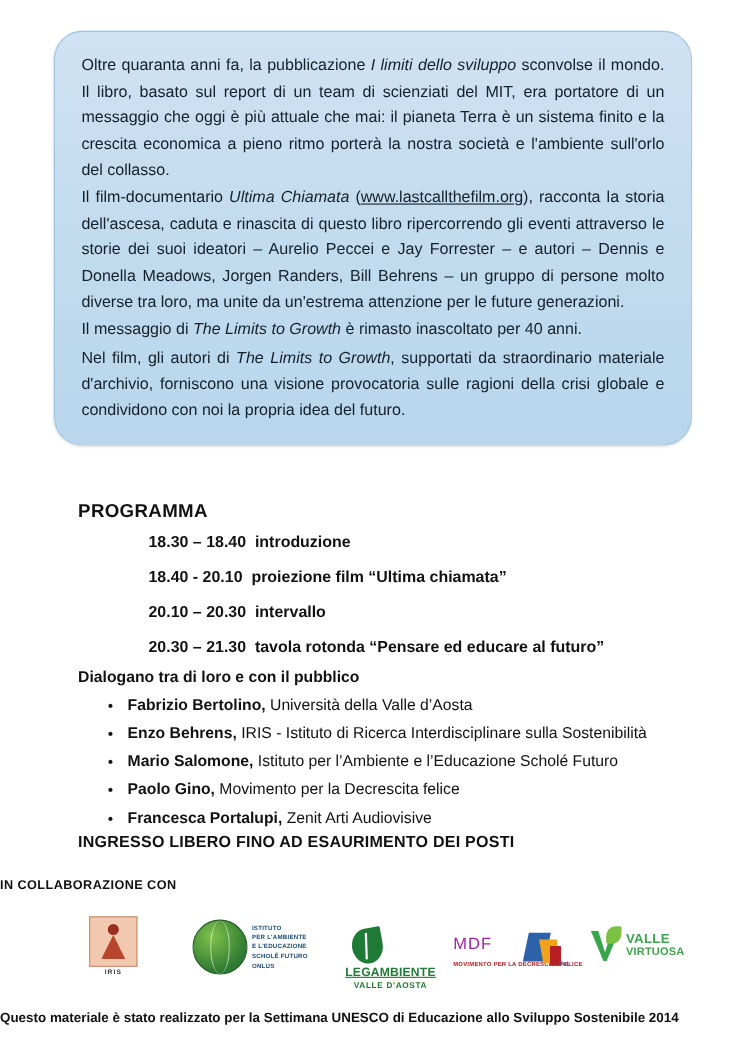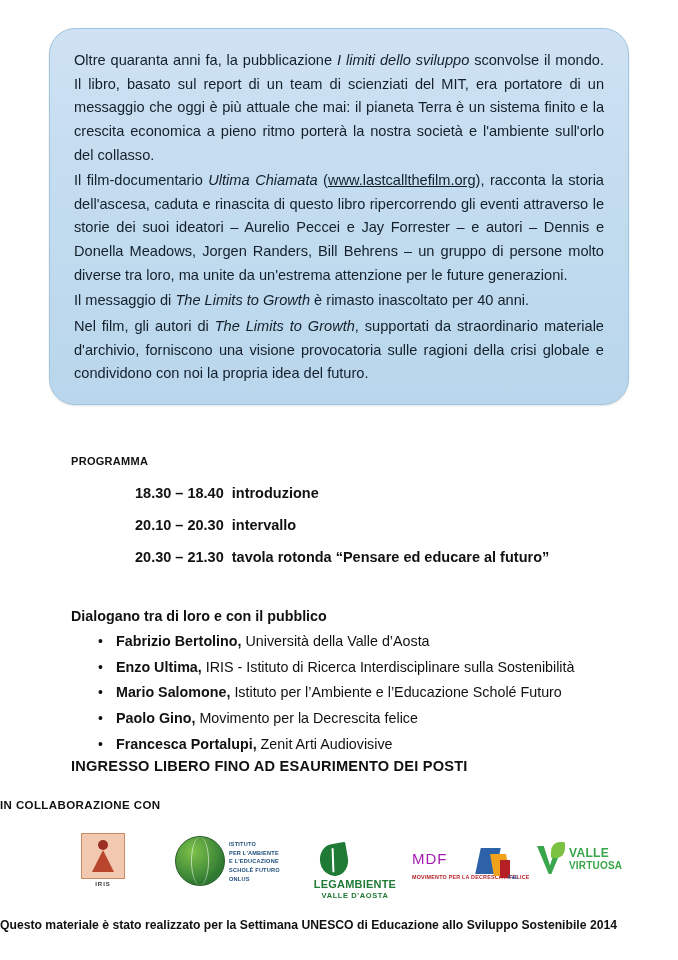--- a/index.html
+++ b/index.html
@@ -43,21 +43,21 @@
   }
   .intro-panel p:last-child { margin-bottom: 0; }
   .it { font-style: italic; }
   .lnk { text-decoration: underline; color: #14202b; }
 
   
   .programma-title {
     position: absolute;
     left: 71px;
     top: 455px;
-    font-size: 11px;
+    font-size: 17px;
     font-weight: bold;
     letter-spacing: 0.3px;
   }
   .schedule {
     position: absolute;
     left: 88px;
     top: 485px;
     width: 540px;
   }
   .schedule-row {
@@ -193,21 +193,21 @@
     border-radius: 50% 4% 50% 50%;
     transform: rotate(-10deg);
   }
   .lega-leaf::after {
     content: "";
     position: absolute; left: 12px; top: 4px;
     width: 2px; height: 24px; background: #fff; transform: rotate(8deg);
   }
   .lega-name {
     position: absolute; left: 0; top: 34px; width: 130px; text-align: center;
-    font-size: 11px; font-weight: bold; color: #1f7a36; letter-spacing: .2px;
+    font-size: 11px; font-weight: bold; color: #1f7a36; letter-spacing: .2px; text-decoration: underline;
   }
   .lega-sub {
     position: absolute; left: 0; top: 47px; width: 130px; text-align: center;
     font-size: 7.5px; font-weight: bold; color: #1f7a36; letter-spacing: .6px;
   }
 
   
   .logo-mdf { left: 355px; top: 18px; width: 130px; height: 52px; }
   .mdf-letters {
     position: absolute; left: 2px; top: 4px;
@@ -277,31 +277,34 @@
     </p>
   </div>
 
   <div class="programma-title">PROGRAMMA</div>
 
   <div class="schedule">
     <div class="schedule-row">
       <span class="time">18.30 – 18.40</span>&nbsp;&nbsp;<span class="desc">introduzione</span>
     </div>
     <div class="schedule-row">
+      <span class="time">18.40 - 20.10</span>&nbsp;&nbsp;<span class="desc">proiezione film “Ultima chiamata”</span>
+    </div>
+    <div class="schedule-row">
       <span class="time">20.10 – 20.30</span>&nbsp;&nbsp;<span class="desc">intervallo</span>
     </div>
     <div class="schedule-row">
       <span class="time">20.30 – 21.30</span>&nbsp;&nbsp;<span class="desc">tavola rotonda “Pensare ed educare al futuro”</span>
     </div>
   </div>
 
   <div class="dialog-heading">Dialogano tra di loro e con il pubblico</div>
   <ul class="speakers">
     <li><span class="nm">Fabrizio Bertolino,</span><span> Università della Valle d’Aosta</span></li>
-    <li><span class="nm">Enzo Ultima,</span><span> IRIS - Istituto di Ricerca Interdisciplinare sulla Sostenibilità</span></li>
+    <li><span class="nm">Enzo Behrens,</span><span> IRIS - Istituto di Ricerca Interdisciplinare sulla Sostenibilità</span></li>
     <li><span class="nm">Mario Salomone,</span><span> Istituto per l’Ambiente e l’Educazione Scholé Futuro</span></li>
     <li><span class="nm">Paolo Gino,</span><span> Movimento per la Decrescita felice</span></li>
     <li><span class="nm">Francesca Portalupi,</span><span> Zenit Arti Audiovisive</span></li>
   </ul>
 
   <div class="ingresso">INGRESSO LIBERO FINO AD ESAURIMENTO DEI POSTI</div>
 
   <div class="collab">IN COLLABORAZIONE CON</div>
 
   <div class="logos">

